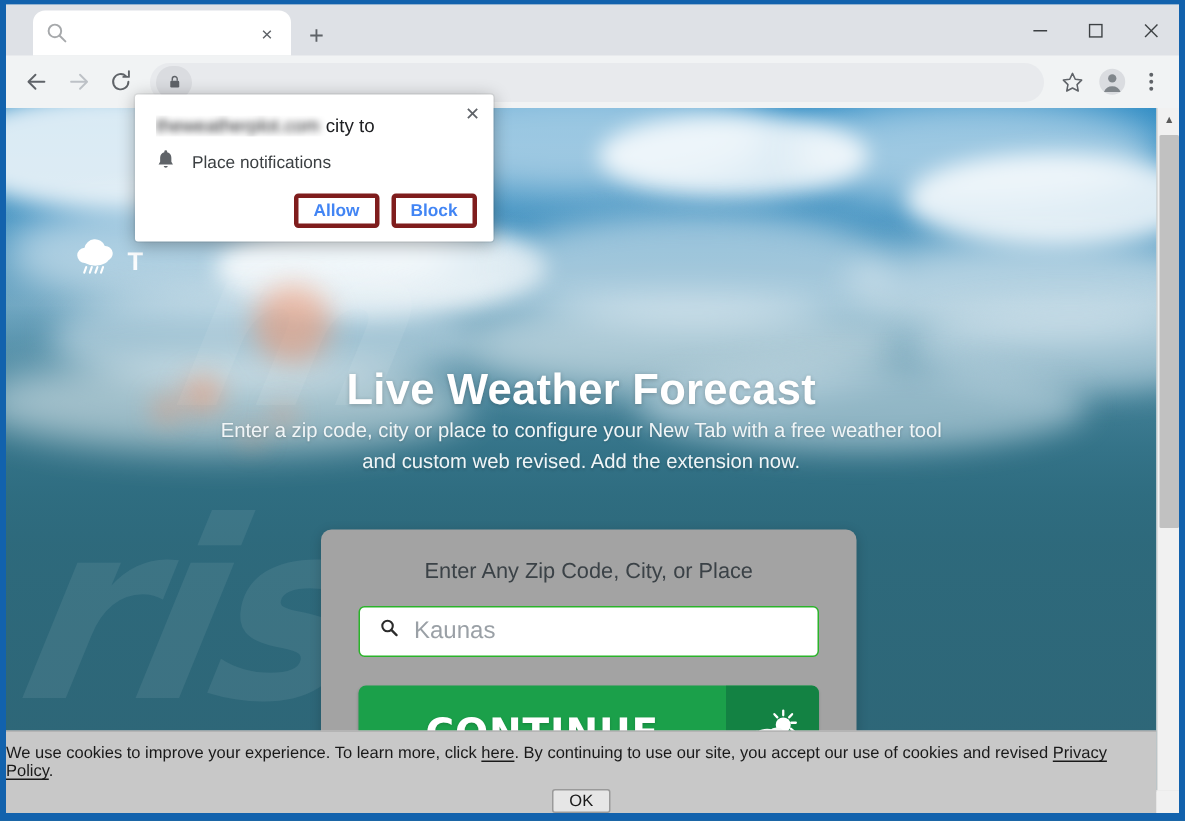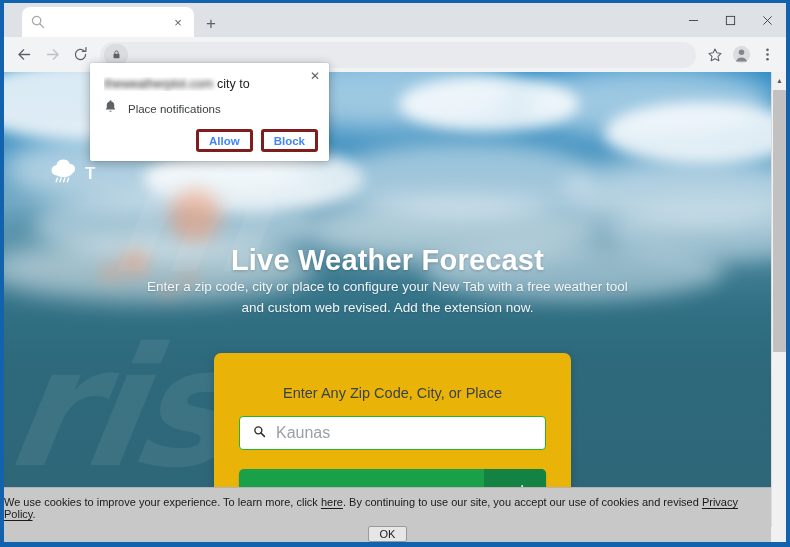--- a/index.html
+++ b/index.html
@@ -156,24 +156,24 @@
     text-shadow:0 1px 3px rgba(0,0,0,.22);
   }
   #hero-sub{
     font-size:13.5px; color:#f0f5f7; line-height:1.55;
     text-shadow:0 1px 2px rgba(0,0,0,.18);
   }
 
   
   #search-card{
     position:absolute; left:210px; top:281px; width:357px; height:179px;
-    background:#eab308; border-radius:7px;
+    background:#a3a3a3; border-radius:7px;
     box-shadow:0 2px 8px rgba(0,0,0,.18);
     z-index:5;
-    padding:32px 25px;
+    padding:20px 25px;
   }
   #card-heading{
     text-align:center; font-size:14.5px; color:#3b4247; margin-bottom:15px;
   }
   #zip-input-wrap{
     height:34px; background:#fff; border:1.5px solid #2ab32a; border-radius:4px;
     display:flex; align-items:center; padding:0 13px; gap:10px;
   }
   #zip-placeholder{ font-size:16px; color:#9aa0a6; }
   #continue-btn{

